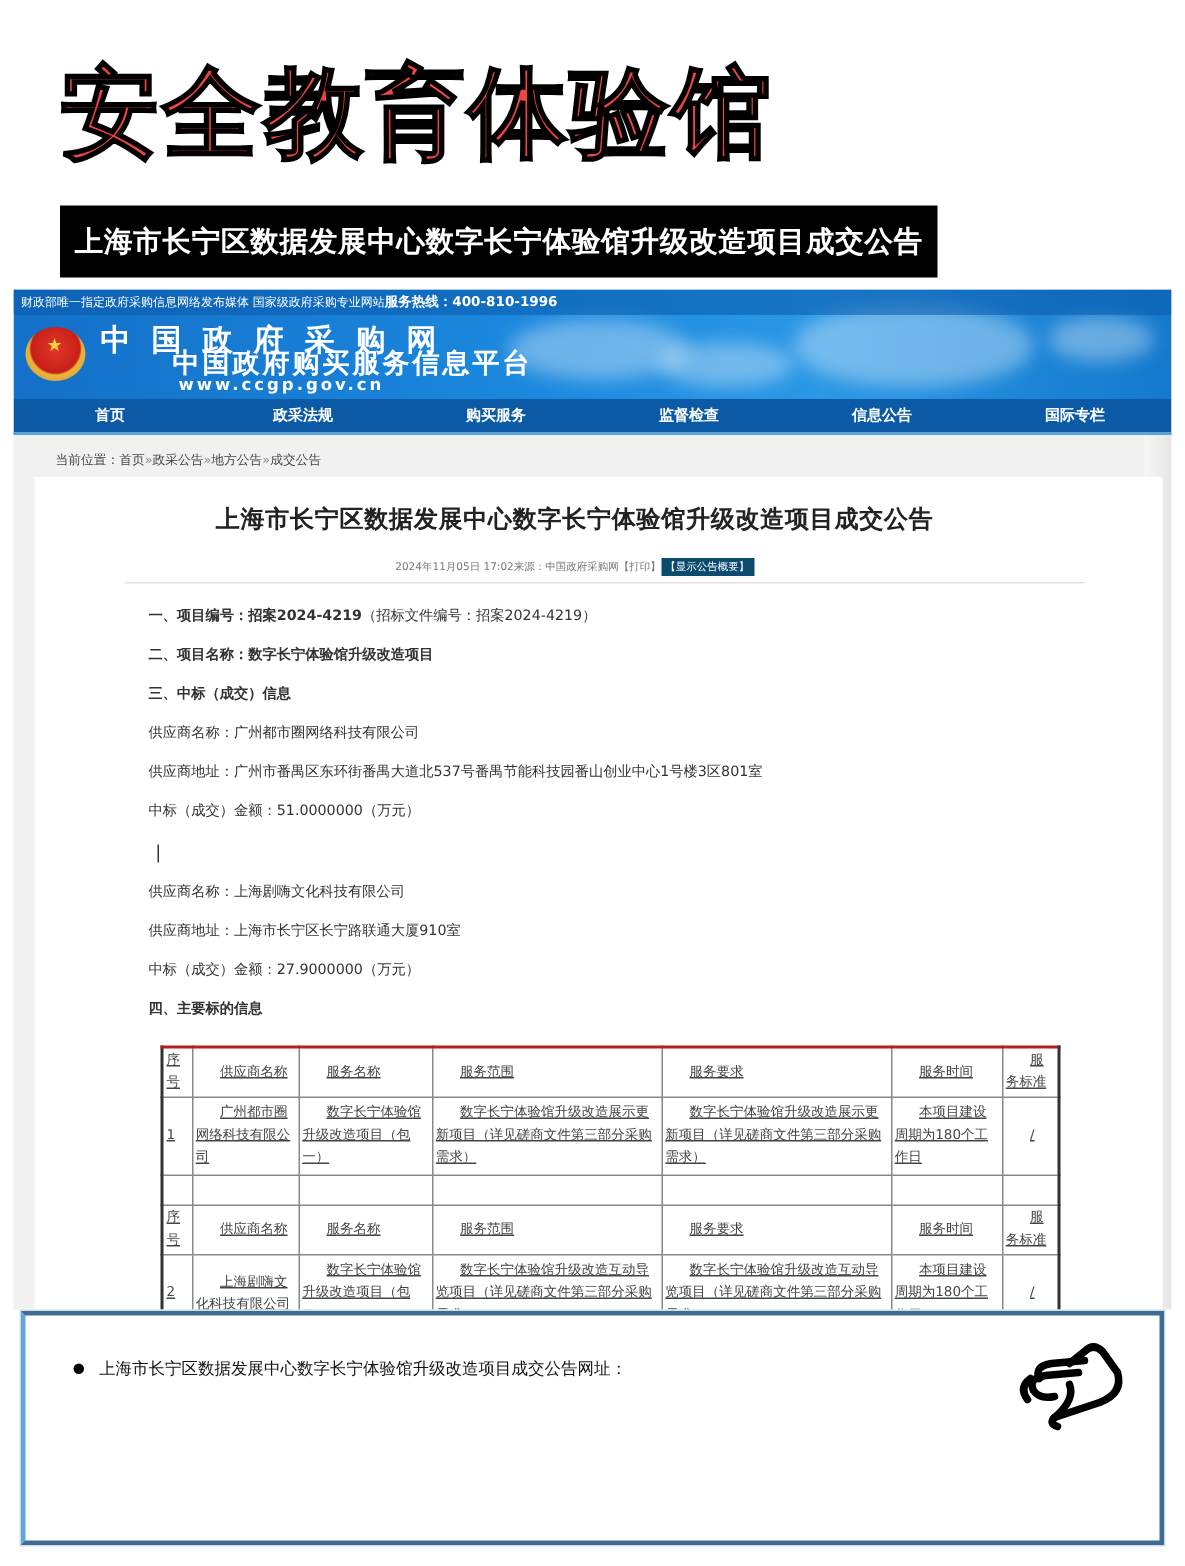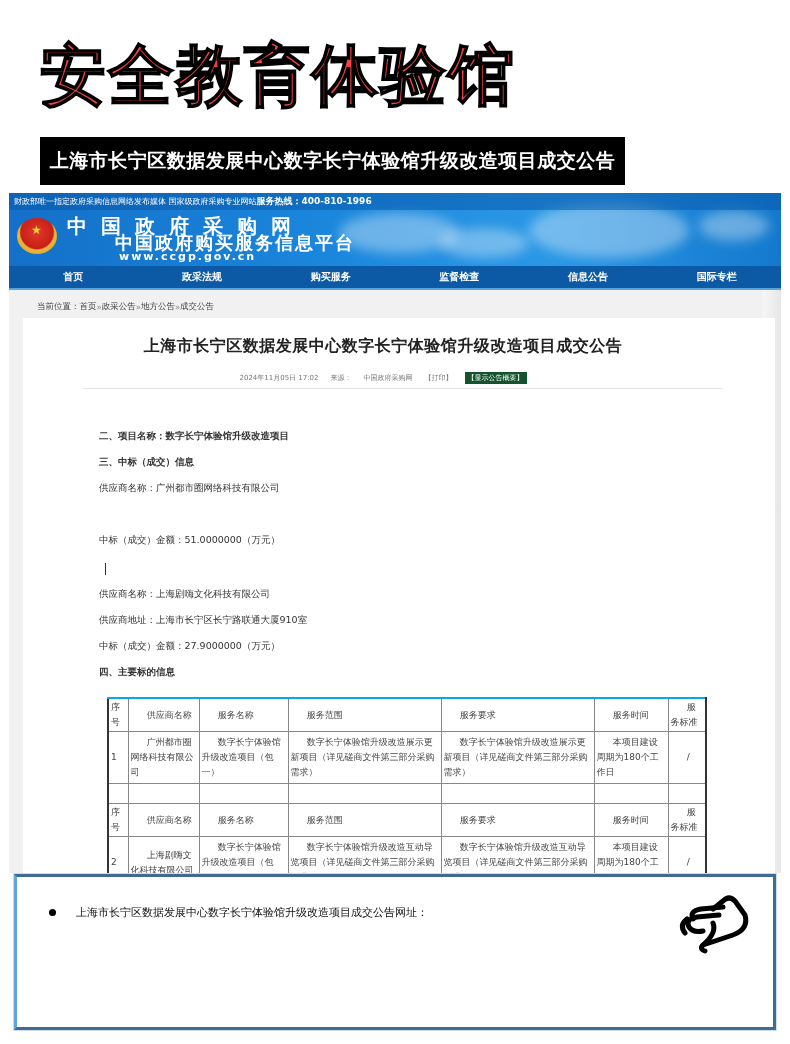--- a/index.html
+++ b/index.html
@@ -56,48 +56,48 @@
 
   .article {
     position: absolute; left: 14px; top: 125px; width: 752px; height: 560px; background: #fff;
   }
   .art-title {
     position: absolute; left: 0; top: 18px; width: 720px; text-align: center;
     font-size: 16px; font-weight: bold; color: #222; letter-spacing: 0.5px;
   }
   .meta {
     position: absolute; left: 0; top: 54px; width: 720px; text-align: left; font-size: 7px; color: #777;
-    display: flex; justify-content: center; gap: 12px; align-items: center;
-  }
-  .meta .red-btn { background: #14532d; color: #fff; padding: 1px 3px; font-size: 7px; }
+    display: flex; justify-content: center; gap: 0; align-items: center;
+  }
+  .meta .red-btn { background: #0c4a6e; color: #fff; padding: 1px 3px; font-size: 7px; }
   .hr { position: absolute; left: 60px; top: 70px; width: 640px; height: 1px; background: #e3e3e3; }
 
   .p { position: absolute; left: 76px; font-size: 9.5px; color: #333; white-space: nowrap; }
   .p.bold { font-weight: bold; }
   .p .b { font-weight: bold; }
   .cursor-bar { position: absolute; left: 82px; top: 245px; width: 1px; height: 12px; background: #333; }
 
   table.bid {
     position: absolute; left: 84px; top: 379px; border-collapse: collapse;
     font-size: 9px; color: #444; table-layout: fixed;
   }
   table.bid td { border: 1px solid #888; padding: 1px 2px; line-height: 15px; vertical-align: middle; }
   table.bid .indent { text-indent: 1.8em; }
   table.bid tr.empty td { height: 20px; }
-  table.bid { border-left: 2px solid #333; border-right: 2px solid #333; border-top: 2px solid #0ea5e9; }
+  table.bid { border-left: 2px solid #333; border-right: 2px solid #333; border-top: 2px solid #b91c1c; text-decoration: underline; }
 
   .scroll-shade { position: absolute; right: 0; top: 97px; width: 18px; height: 585px; background: linear-gradient(90deg, #f6f6f6, #e6e6e6); }
 
   
   .card {
     position: absolute; left: 14px; top: 874px; width: 762px; height: 156px;
     background: #fff; border: 3px solid #3e6a93;
     border-left-color: #5ea8de; box-shadow: 0 0 0 1px #cfdde9;
   }
-  .card-line1 { position: absolute; left: 32px; top: 28px; font-size: 11px; color: #111; display: flex; align-items: center; gap: 20px; }
+  .card-line1 { position: absolute; left: 32px; top: 28px; font-size: 11px; color: #111; display: flex; align-items: center; gap: 10px; }
   .bullet { width: 7px; height: 7px; border-radius: 50%; background: #000; display: inline-block; }
   .card-url { position: absolute; left: 46px; top: 52px; font-size: 14px; color: #111; font-family: "Liberation Sans", sans-serif; }
   .hand { position: absolute; left: 656px; top: 12px; width: 90px; height: 70px; }
   .promo {
     position: absolute; left: 11px; top: 93px; width: 736px; height: 50px;
     background: linear-gradient(90deg, #06131f 0%, #10263c 22%, #4f8ec4 48%, #6fb0e4 52%, #2f5f8a 70%, #0a1a2c 88%, #06131f 100%);
     color: #fff; font-size: 18px; font-weight: bold;
     display: flex; align-items: center; justify-content: center; letter-spacing: 0.5px;
   }
 </style>
@@ -153,27 +153,33 @@
     <div class="art-title">上海市长宁区数据发展中心数字长宁体验馆升级改造项目成交公告</div>
     <div class="meta">
       <span>2024年11月05日 17:02</span>
       <span>来源：</span>
       <span>中国政府采购网</span>
       <span>【打印】</span>
       <span class="red-btn">【显示公告概要】</span>
     </div>
     <div class="hr"></div>
 
+    <div class="p" style="top:86px">
+      <span class="b">一、项目编号：</span><span class="b">招案2024-4219</span><span>（招标文件编号：招案2024-4219）</span>
+    </div>
     <div class="p" style="top:112px">
       <span class="b">二、项目名称：</span><span class="b">数字长宁体验馆升级改造项目</span>
     </div>
     <div class="p bold" style="top:138px">三、中标（成交）信息</div>
 
     <div class="p" style="top:164px">
       <span>供应商名称：</span><span>广州都市圈网络科技有限公司</span>
+    </div>
+    <div class="p" style="top:190px">
+      <span>供应商地址：</span><span>广州市番禺区东环街番禺大道北537号番禺节能科技园番山创业中心1号楼3区801室</span>
     </div>
     <div class="p" style="top:216px">
       <span>中标（成交）金额：</span><span>51.0000000（万元）</span>
     </div>
     <div class="cursor-bar"></div>
 
     <div class="p" style="top:270px">
       <span>供应商名称：</span><span>上海剧嗨文化科技有限公司</span>
     </div>
     <div class="p" style="top:296px">

